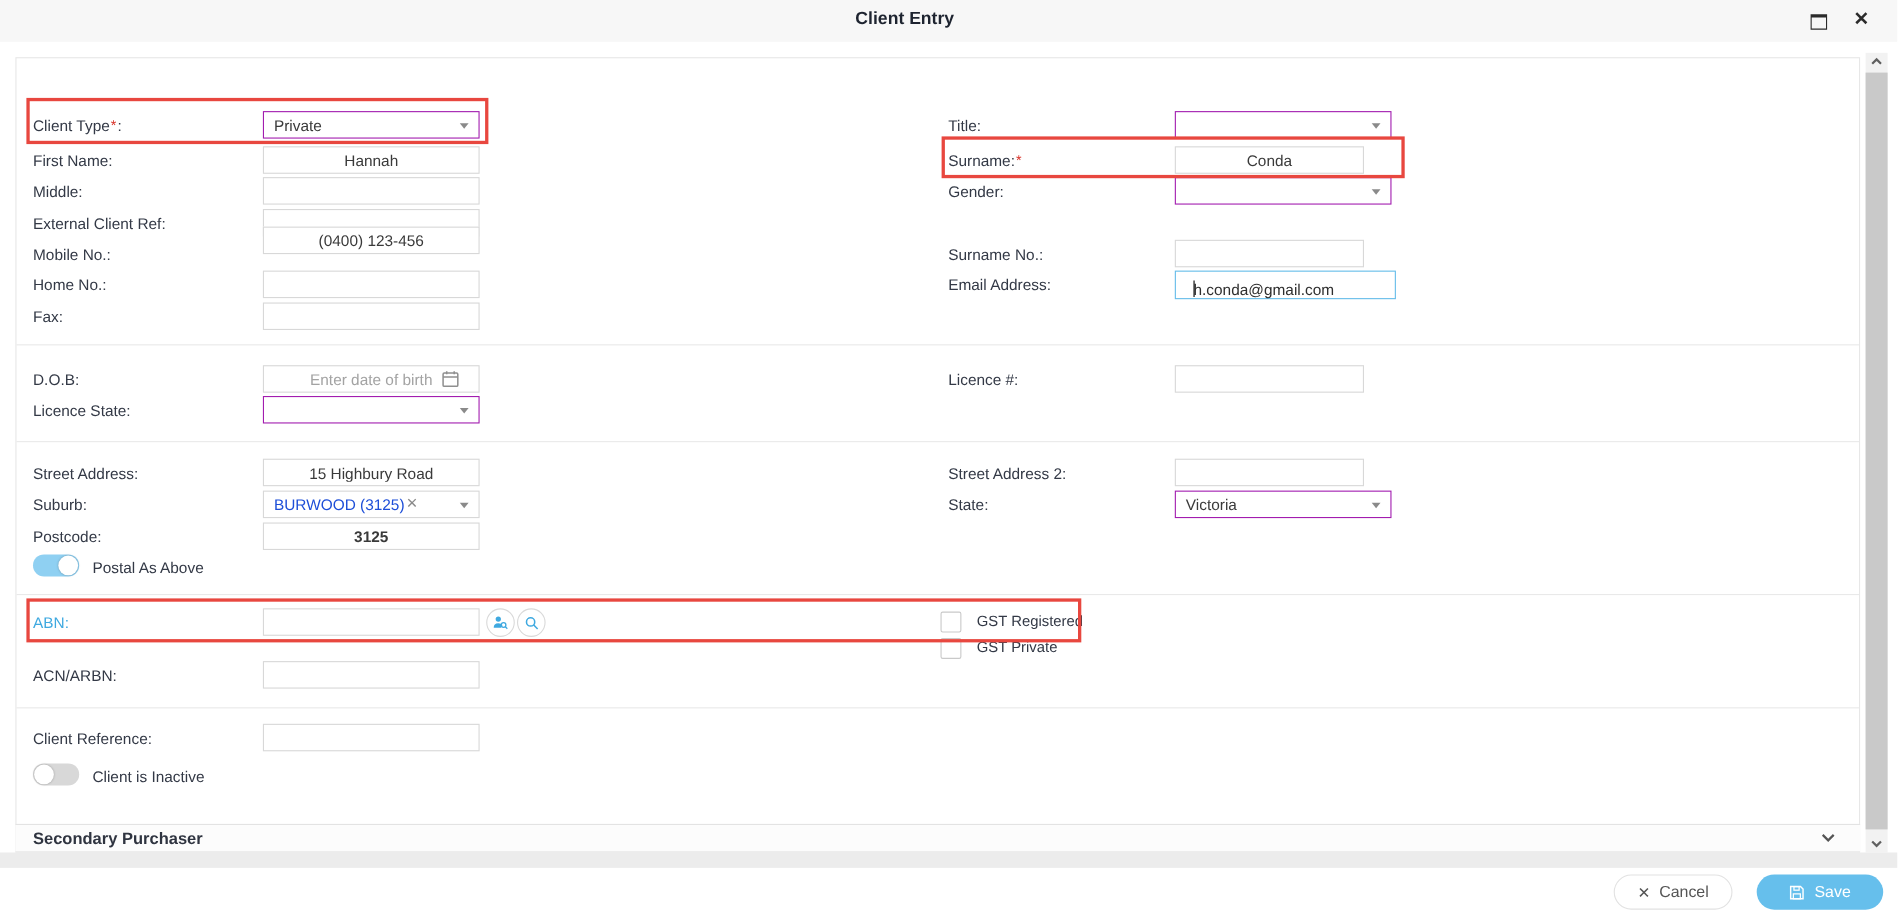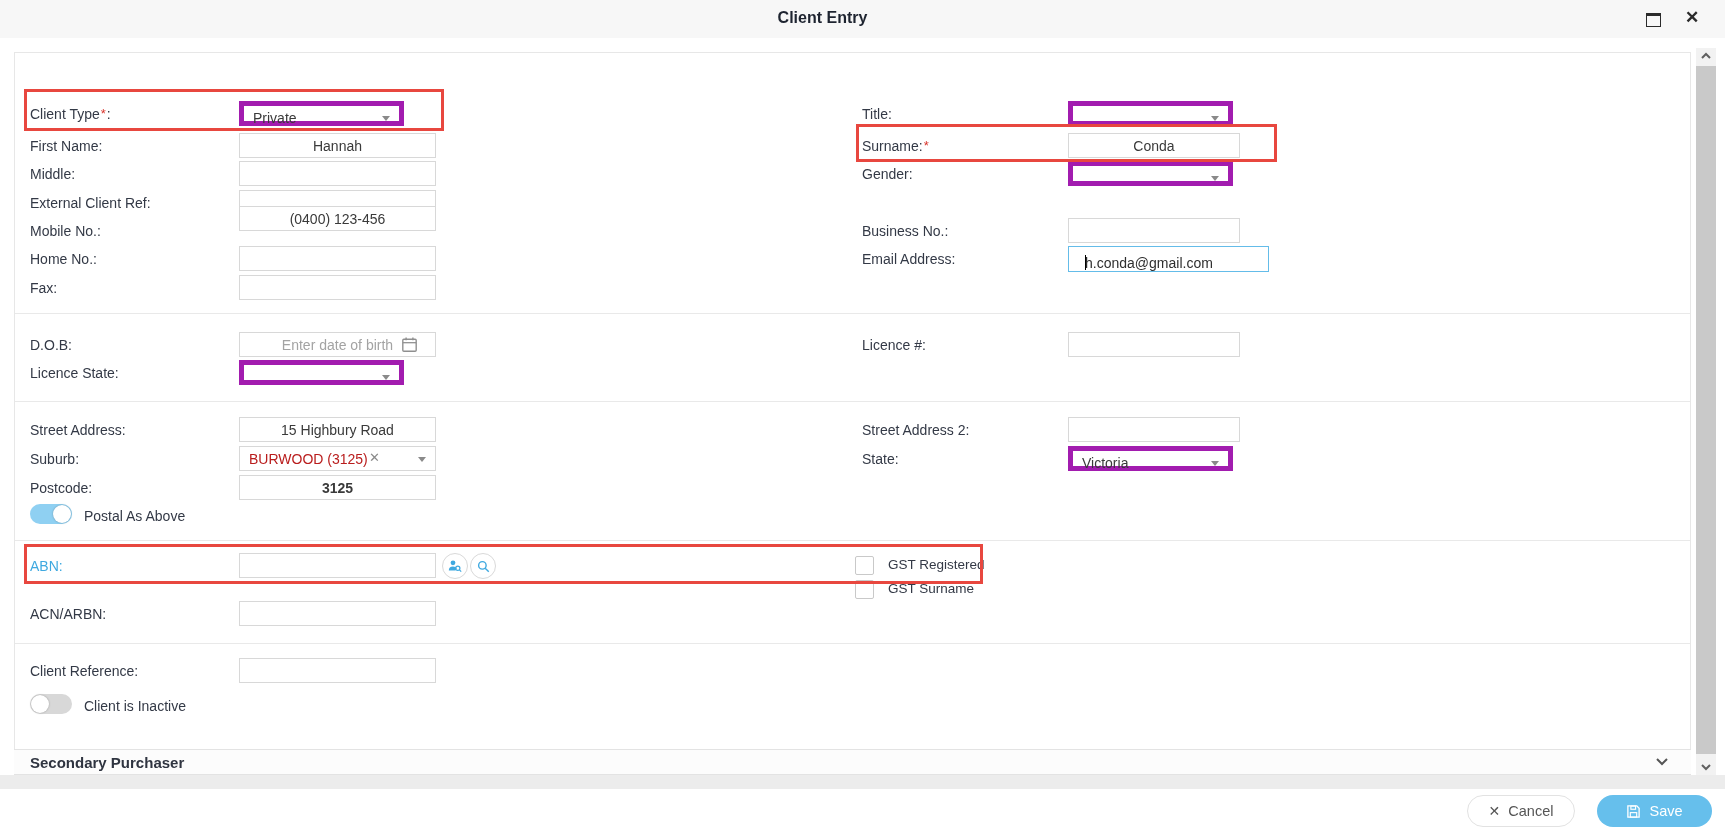--- a/index.html
+++ b/index.html
@@ -32,29 +32,29 @@
   .lbl.sm{font-size:13.5px;}
   .req{color:#d9342b;font-size:13px;vertical-align:top;margin:0 1px;}
   .lbl.link{color:#3fa9e0;cursor:pointer;}
 
   .inp{position:absolute;width:197px;height:25px;border:1px solid #d8d8d8;background:#fff;
     font-family:"Liberation Sans",sans-serif;font-size:14px;color:#3a3a3a;
     padding:0 8px;box-sizing:border-box;outline:none;text-align:center;}
   .inp::placeholder{color:#a3a3a3;}
   .wide{width:172px;}
 
-  .dd{position:absolute;width:165px;height:25px;border:5px solid #a21caf;background:#fff;
+  .dd{position:absolute;width:197px;height:25px;border:1px solid #a21caf;background:#fff;
     box-sizing:border-box;cursor:pointer;}
   .dd .dd-val{position:absolute;left:9px;top:4px;font-size:14px;color:#3a3a3a;white-space:nowrap;}
   .caret{position:absolute;right:9px;top:10px;width:0;height:0;
     border-left:4.5px solid transparent;border-right:4.5px solid transparent;border-top:5px solid #8a8a8a;}
 
   .combo{position:absolute;width:197px;height:25px;border:1px solid #d8d8d8;background:#fff;
     box-sizing:border-box;cursor:pointer;}
-  .combo .dd-val{position:absolute;left:9px;top:4px;font-size:14px;color:#b91c1c;white-space:nowrap;}
+  .combo .dd-val{position:absolute;left:9px;top:4px;font-size:14px;color:#1d4ed8;white-space:nowrap;}
   .clear-x{position:absolute;right:55px;top:3px;font-size:13px;color:#8a8a8a;cursor:pointer;}
 
   .email{position:absolute;left:1068px;top:246px;width:201px;height:26px;
     border:1px solid #64bce9;background:#fff;box-sizing:border-box;}
   .email span{position:absolute;left:8px;top:4px;font-size:14px;color:#2e2e2e;white-space:nowrap;}
   .cursor{display:inline-block;position:relative;top:1px;left:1px;width:1px;height:15px;background:#000;}
 
   .icon-abs{position:absolute;}
 
   .circle-btn{position:absolute;width:26px;height:26px;border-radius:50%;
@@ -198,21 +198,21 @@
 
   <div class="lbl" style="left:862px;top:138px"><span>Surname:</span><span class="req">*</span></div>
   <input class="inp wide" style="left: 1068px; top: 133px;" value="Conda">
 
   <div class="lbl" style="left:862px;top:166px">Gender:</div>
   <div class="dd wide" style="left:1068px;top:161px">
     <span class="dd-val"></span>
     <span class="caret"></span>
   </div>
 
-  <div class="lbl" style="left:862px;top:223px">Business No.:</div>
+  <div class="lbl" style="left:862px;top:223px">Surname No.:</div>
   <input class="inp wide" style="left: 1068px; top: 218px;">
 
   <div class="lbl" style="left:862px;top:251px">Email Address:</div>
   <div class="email">
     <span>
         <span>h.conda@gmail.com</span>
         <span class="cursor"></span>
       </span>
   </div>
 
@@ -225,21 +225,21 @@
   <div class="lbl" style="left:862px;top:451px">State:</div>
   <div class="dd wide" style="left:1068px;top:446px">
     <span class="dd-val">Victoria</span>
     <span class="caret"></span>
   </div>
 
   <div class="cb" style="left:855px;top:556px"></div>
   <div class="lbl sm" style="left:888px;top:557px">GST Registered</div>
 
   <div class="cb" style="left:855px;top:580px"></div>
-  <div class="lbl sm" style="left:888px;top:581px">GST Surname</div>
+  <div class="lbl sm" style="left:888px;top:581px">GST Private</div>
 
   <div class="sec2">
     <span class="sec-title">Secondary Purchaser</span>
     <svg class="sec-chev" width="14" height="10" viewBox="0 0 14 10">
         <polyline points="2,2 7,7 12,2" fill="none" stroke="#555" stroke-width="2"></polyline>
       </svg>
   </div>
 
   <div class="sb">
     <svg class="sb-up" width="14" height="10" viewBox="0 0 14 10">

